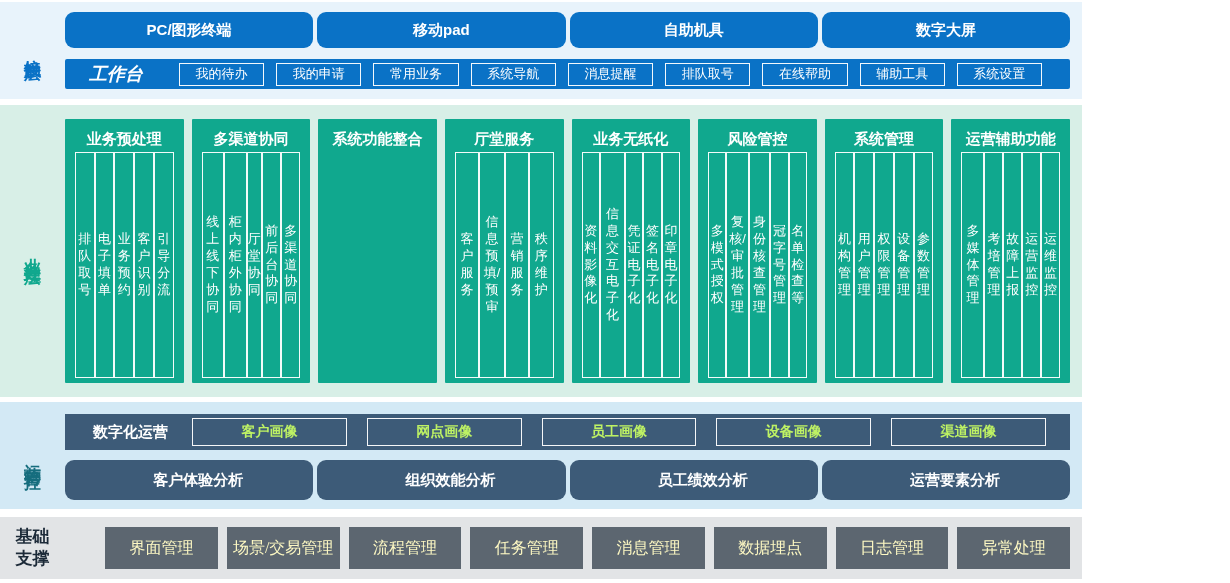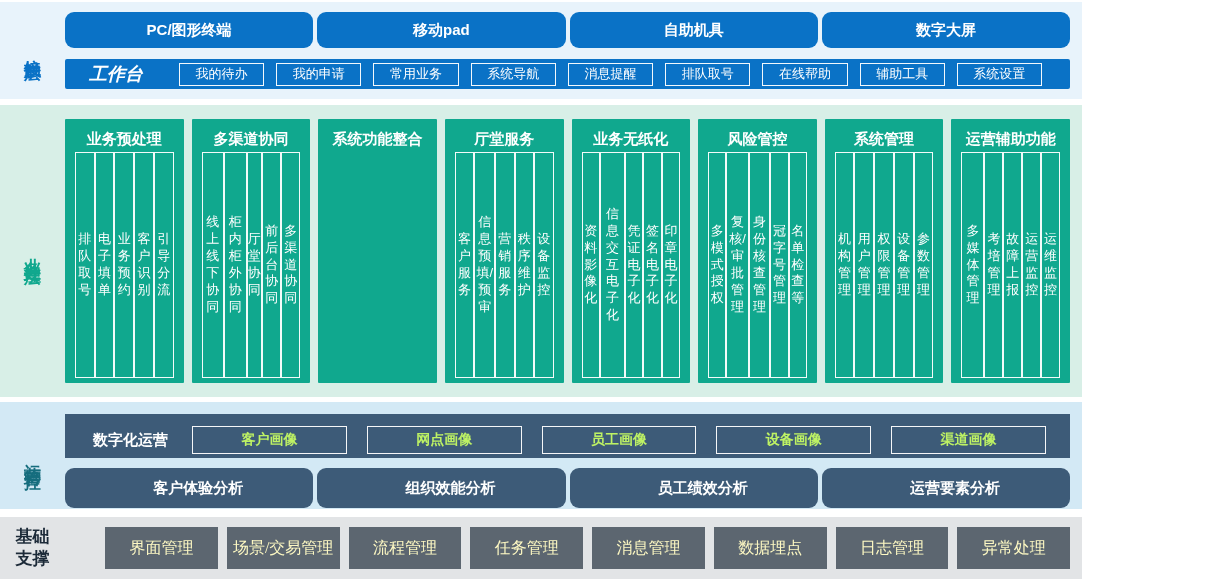--- a/index.html
+++ b/index.html
@@ -32,21 +32,21 @@
   .col-title{color:#fff;font-weight:bold;font-size:15px;text-align:center;height:26px;line-height:26px;}
   .col-items{flex:1;display:flex;flex-direction:row;justify-content:space-evenly;padding:0 10px;}
   .col-item{border:1px solid rgba(255,255,255,.95);color:#fff;font-size:13px;min-height:28px;
             display:flex;align-items:center;justify-content:center;text-align:center;
             white-space:pre-line;line-height:1.3;}
 
   
   .band-ops{height:107px;background:var(--band-ops,#d3e9f5);margin-top:5px;}
   .band-ops .vlabel{color:var(--label-ops,#166d7e);}
   .ops-strip{margin-top:12px;height:36px;background:var(--slate,#3d5b78);display:flex;
-             align-items:center;padding:8px 24px 0 28px;gap:20px;}
+             align-items:center;padding:0 24px 0 28px;gap:20px;}
   .ops-label{color:#fff;font-weight:bold;font-size:15px;margin-right:4px;white-space:nowrap;}
   .ops-item{flex:1;height:26px;border:1px solid rgba(255,255,255,.95);color:#bef264;font-size:14px;
             display:flex;align-items:center;justify-content:center;font-weight:bold;}
   .analysis-row{display:flex;gap:4px;margin-top:10px;height:40px;}
   .analysis-btn{flex:1;background:var(--slate,#3d5b78);border-radius:9px;color:#fff;font-weight:bold;
                 font-size:15px;display:flex;align-items:center;justify-content:center;padding-left:18px;}
 
   
   .band-foundation{height:62px;background:var(--band-foundation,#e2e4e6);margin-top:8px;gap:40px;}
   .flabel{font-weight:bold;font-size:17px;color:var(--label-foundation,#1c2a38);width:40px;
@@ -120,21 +120,20 @@
         </div>
 
         <div class="biz-col">
           <div class="col-title">厅堂服务</div>
           <div class="col-items">
             <div class="col-item">客户服务</div>
             <div class="col-item">信息预填/
 预审</div>
             <div class="col-item">营销服务</div>
             <div class="col-item">秩序维护</div>
-            <div class="col-item">设备监控</div>
           </div>
         </div>
 
         <div class="biz-col">
           <div class="col-title">业务无纸化</div>
           <div class="col-items">
             <div class="col-item">资料影像化</div>
             <div class="col-item">信息交互电子化</div>
             <div class="col-item">凭证电子化</div>
             <div class="col-item">签名电子化</div>

